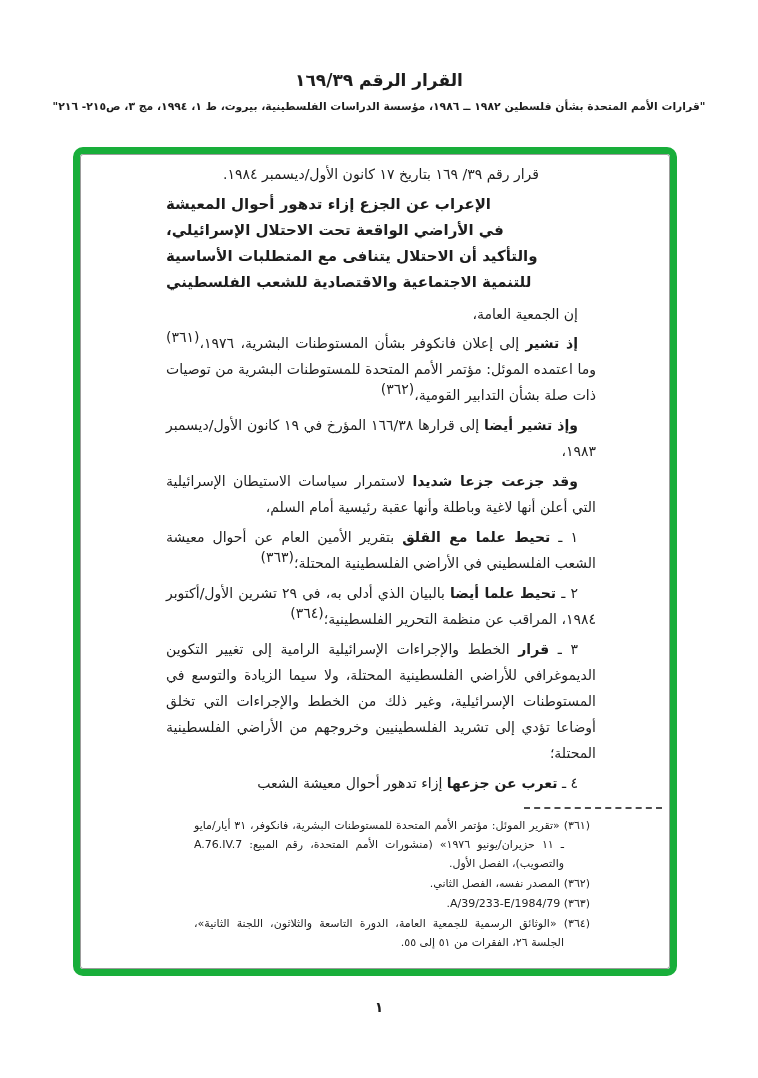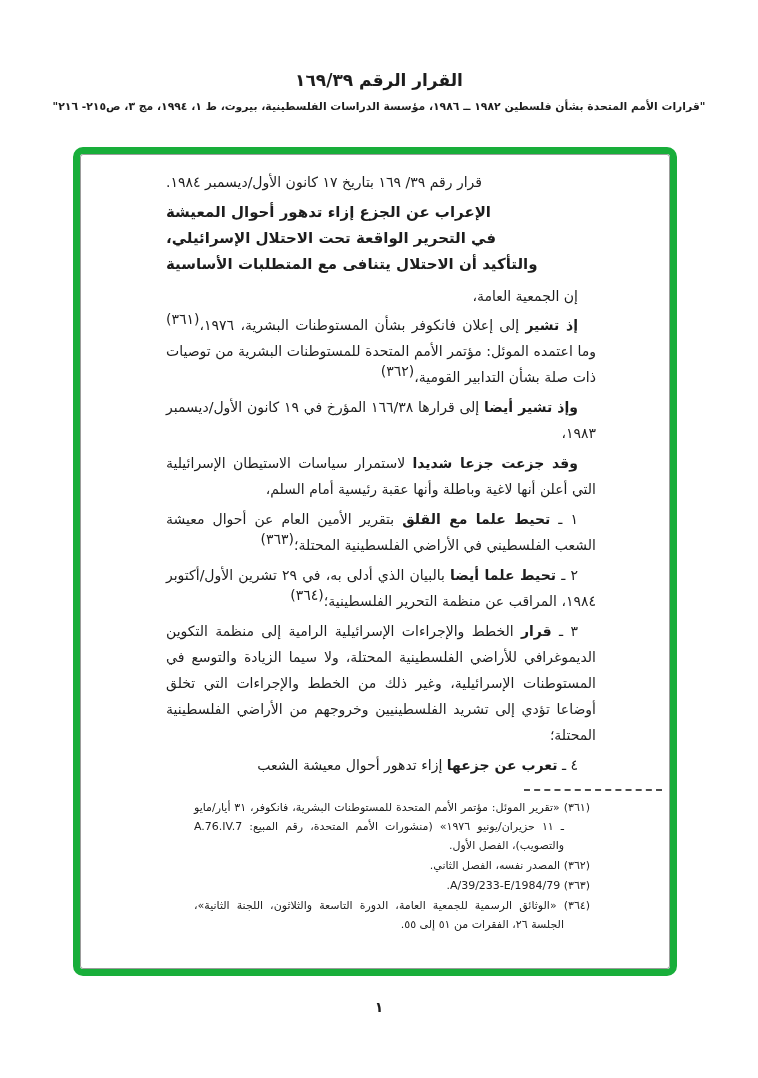--- a/index.html
+++ b/index.html
@@ -11,21 +11,21 @@
        font-size:17px;font-weight:bold;letter-spacing:.2px;}
   .header-source{position:absolute;top:100px;left:0;right:0;text-align:center;
        font-size:10.8px;font-weight:bold;white-space:nowrap;}
 
   .greenbox{position:absolute;left:73px;top:147px;width:604px;height:829px;
        box-sizing:border-box;border:7px solid #18ae3a;border-radius:10px;
        background:#fff;padding:10px 74px 0 86px;overflow:hidden;}
   .greenbox::before{content:"";position:absolute;inset:0;border:1px solid #4a4a4a;
        border-radius:3px;pointer-events:none;opacity:.55;}
 
-  .date-line{font-size:14px;margin:10px 0 9px;text-align:left;}
+  .date-line{font-size:14px;margin:2px 0 9px;text-align:center;}
   .res-title{font-size:15px;font-weight:bold;line-height:26px;
        text-align:left;margin:0 0 11px;}
   .opening{font-size:14px;font-weight:normal;margin:0 0 8px;text-indent:18px;}
 
   .para{font-size:14px;line-height:26px;text-align:justify;
        text-indent:18px;margin:0 0 4px;}
   .para b{font-weight:bold;}
   sup.fnref{font-size:14px;line-height:0;vertical-align:6px;}
 
   .fn-sep{width:138px;border-top:2px dashed #4d4d4d;height:0;
@@ -44,33 +44,34 @@
   <div class="header-title">القرار الرقم ١٦٩/٣٩</div>
 
   <div class="header-source">"قرارات الأمم المتحدة بشأن فلسطين ١٩٨٢ ــ ١٩٨٦، مؤسسة الدراسات الفلسطينية، بيروت، ط ١، ١٩٩٤، مج ٣، ص٢١٥- ٢١٦"</div>
 
   <div class="greenbox" style="border-color: rgb(24, 174, 58);">
 
     <p class="date-line">قرار رقم ٣٩/ ١٦٩ بتاريخ ١٧ كانون الأول/ديسمبر ١٩٨٤.</p>
 
     <div class="res-title">
       <div>الإعراب عن الجزع إزاء تدهور أحوال المعيشة</div>
-      <div>في التحرير الواقعة تحت الاحتلال الإسرائيلي،</div>
+      <div>في الأراضي الواقعة تحت الاحتلال الإسرائيلي،</div>
       <div>والتأكيد أن الاحتلال يتنافى مع المتطلبات الأساسية</div>
+      <div>للتنمية الاجتماعية والاقتصادية للشعب الفلسطيني</div>
     </div>
 
     <p class="opening">إن الجمعية العامة،</p>
 
     <div id="body-paragraphs">
         <p class="para"><b>إذ تشير</b><span> إلى إعلان فانكوفر بشأن المستوطنات البشرية، ١٩٧٦،</span><sup class="fnref">(٣٦١)</sup><span> وما اعتمده الموئل: مؤتمر الأمم المتحدة للمستوطنات البشرية من توصيات ذات صلة بشأن التدابير القومية،</span><sup class="fnref">(٣٦٢)</sup></p>
         <p class="para"><b>وإذ تشير أيضا</b><span> إلى قرارها ١٦٦/٣٨ المؤرخ في ١٩ كانون الأول/ديسمبر ١٩٨٣،</span></p>
         <p class="para"><b>وقد جزعت جزعا شديدا</b><span> لاستمرار سياسات الاستيطان الإسرائيلية التي أعلن أنها لاغية وباطلة وأنها عقبة رئيسية أمام السلم،</span></p>
         <p class="para"><span>١ ـ </span><b>تحيط علما مع القلق</b><span> بتقرير الأمين العام عن أحوال معيشة الشعب الفلسطيني في الأراضي الفلسطينية المحتلة؛</span><sup class="fnref">(٣٦٣)</sup></p>
         <p class="para"><span>٢ ـ </span><b>تحيط علما أيضا</b><span> بالبيان الذي أدلى به، في ٢٩ تشرين الأول/أكتوبر ١٩٨٤، المراقب عن منظمة التحرير الفلسطينية؛</span><sup class="fnref">(٣٦٤)</sup></p>
-        <p class="para"><span>٣ ـ </span><b>قرار</b><span> الخطط والإجراءات الإسرائيلية الرامية إلى منظمة التكوين الديموغرافي للأراضي الفلسطينية المحتلة، ولا سيما الزيادة والتوسع في المستوطنات الإسرائيلية، وغير ذلك من الخطط والإجراءات التي تخلق أوضاعا تؤدي إلى تشريد الفلسطينيين وخروجهم من الأراضي الفلسطينية المحتلة؛</span></p>
+        <p class="para"><span>٣ ـ </span><b>قرار</b><span> الخطط والإجراءات الإسرائيلية الرامية إلى تغيير التكوين الديموغرافي للأراضي الفلسطينية المحتلة، ولا سيما الزيادة والتوسع في المستوطنات الإسرائيلية، وغير ذلك من الخطط والإجراءات التي تخلق أوضاعا تؤدي إلى تشريد الفلسطينيين وخروجهم من الأراضي الفلسطينية المحتلة؛</span></p>
         <p class="para"><span>٤ ـ </span><b>تعرب عن جزعها</b><span> إزاء تدهور أحوال معيشة الشعب</span></p>
       </div>
 
     <div class="fn-sep"></div>
 
     <div id="footnotes" class="footnotes">
         <div class="footnote">(٣٦١) «تقرير الموئل: مؤتمر الأمم المتحدة للمستوطنات البشرية، فانكوفر، ٣١ أيار/مايو ـ ١١ حزيران/يونيو ١٩٧٦» (منشورات الأمم المتحدة، رقم المبيع: A.76.IV.7 والتصويب)، الفصل الأول.</div>
         <div class="footnote">(٣٦٢) المصدر نفسه، الفصل الثاني.</div>
         <div class="footnote">(٣٦٣) A/39/233-E/1984/79.</div>
         <div class="footnote">(٣٦٤) «الوثائق الرسمية للجمعية العامة، الدورة التاسعة والثلاثون، اللجنة الثانية»، الجلسة ٢٦، الفقرات من ٥١ إلى ٥٥.</div>

